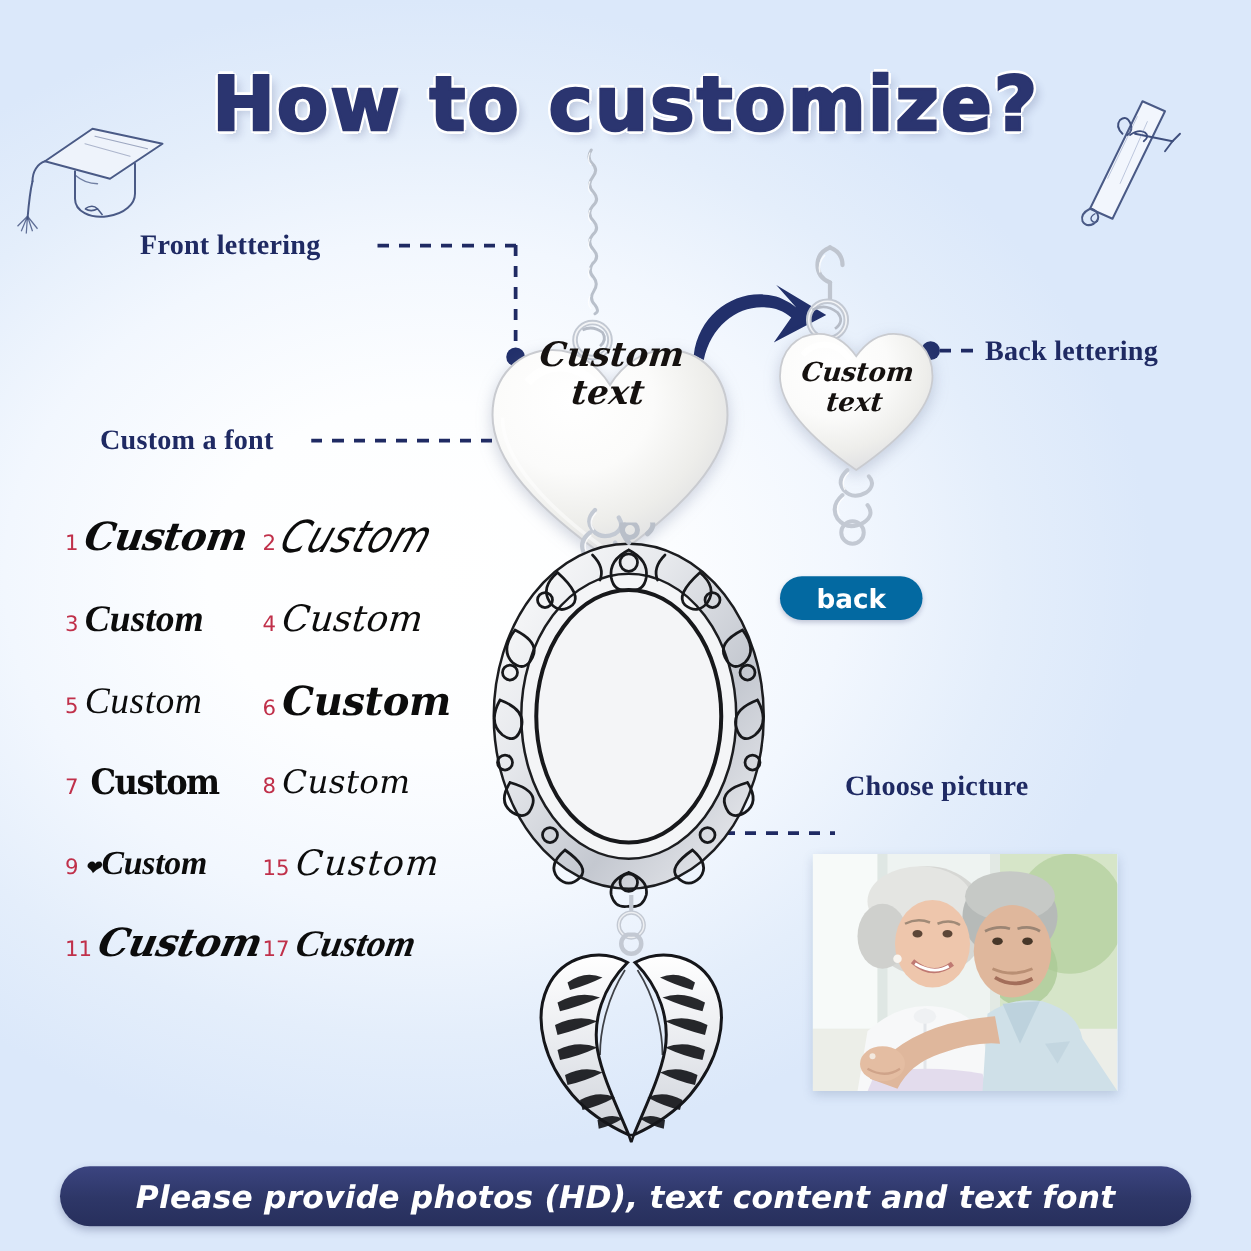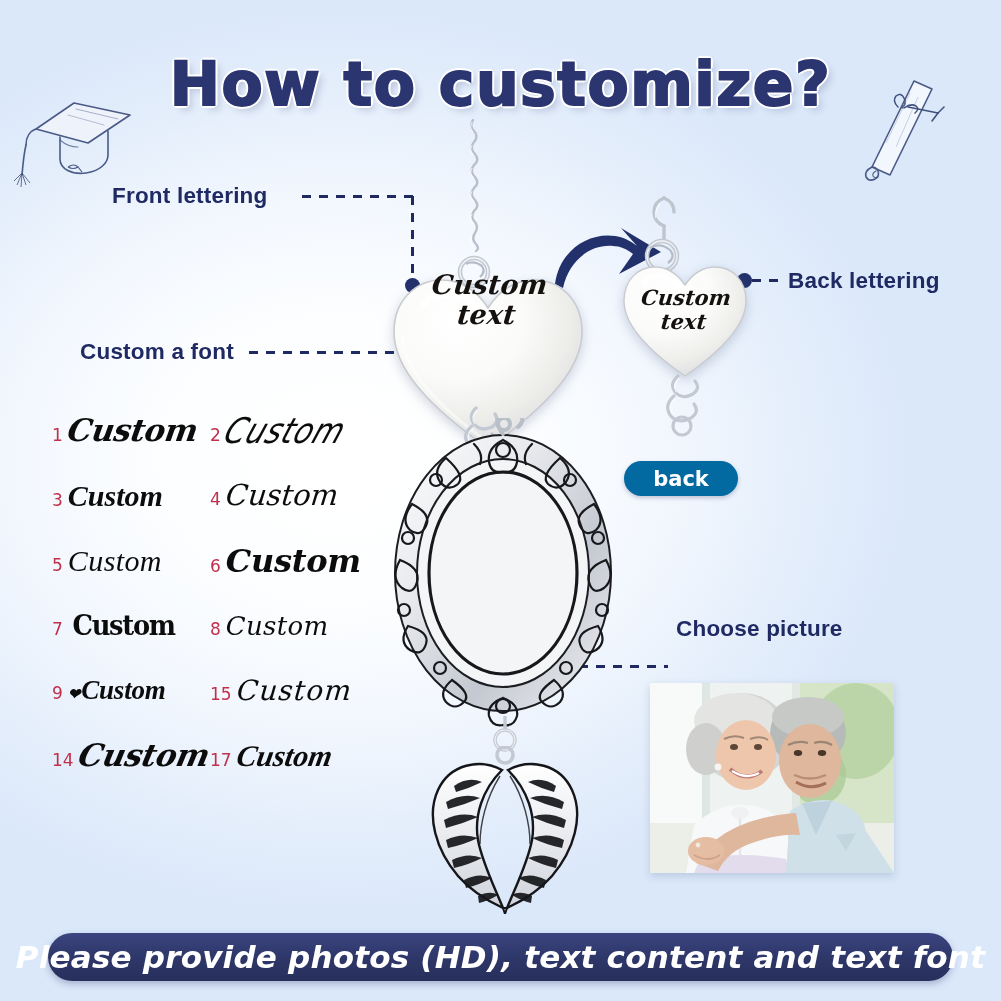--- a/index.html
+++ b/index.html
@@ -41,21 +41,21 @@
   }
 
   
   .sketch { position: absolute; }
   #grad-cap { left: 8px; top: 34px; width: 130px; height: 112px; }
   #scroll-icon { left: 852px; top: 30px; width: 104px; height: 120px; }
 
   
   .anno-label {
     position: absolute;
-    font-family: Liberation Sans, sans-serif;
+    font-family: Liberation Serif, serif;
     font-weight: bold;
     font-size: 22.5px;
     color: #1f2a63;
     letter-spacing: .2px;
     white-space: nowrap;
   }
   #lbl-front    { left: 112px; top: 183px; }
   #lbl-font     { left: 80px;  top: 339px; }
   #lbl-back     { left: 788px; top: 268px; }
   #lbl-picture  { left: 676px; top: 616px; }
@@ -202,21 +202,21 @@
     width: 905px; height: 48px;
     background: linear-gradient(180deg, #3b4480 0%, #2e3768 52%, #272f5c 100%);
     border-radius: 24px;
     display: flex; align-items: center; justify-content: center;
     box-shadow: 0 3px 7px rgba(40,50,100,.30);
   }
   #banner-text {
     font-family: "DejaVu Sans", sans-serif;
     font-weight: bold;
     font-style: italic;
-    font-size: 31px;
+    font-size: 25px;
     color: #ffffff;
     letter-spacing: .2px;
     white-space: nowrap;
   }
 </style>
 </head>
 <body>
 
 <div id="header">
 
@@ -320,21 +320,21 @@
   </div>
   <div class="font-cell">
     <span class="font-num">9</span>
     <span class="font-sample fs9"><span class="heart-mark">❤</span><span>Custom</span></span>
   </div>
   <div class="font-cell">
     <span class="font-num">15</span>
     <span class="font-sample fs10">Custom</span>
   </div>
   <div class="font-cell">
-    <span class="font-num">14</span>
+    <span class="font-num">11</span>
     <span class="font-sample fs11">Custom</span>
   </div>
   <div class="font-cell">
     <span class="font-num">17</span>
     <span class="font-sample fs12">Custom</span>
   </div>
 </div>
 
 <div id="front-assembly">
 

